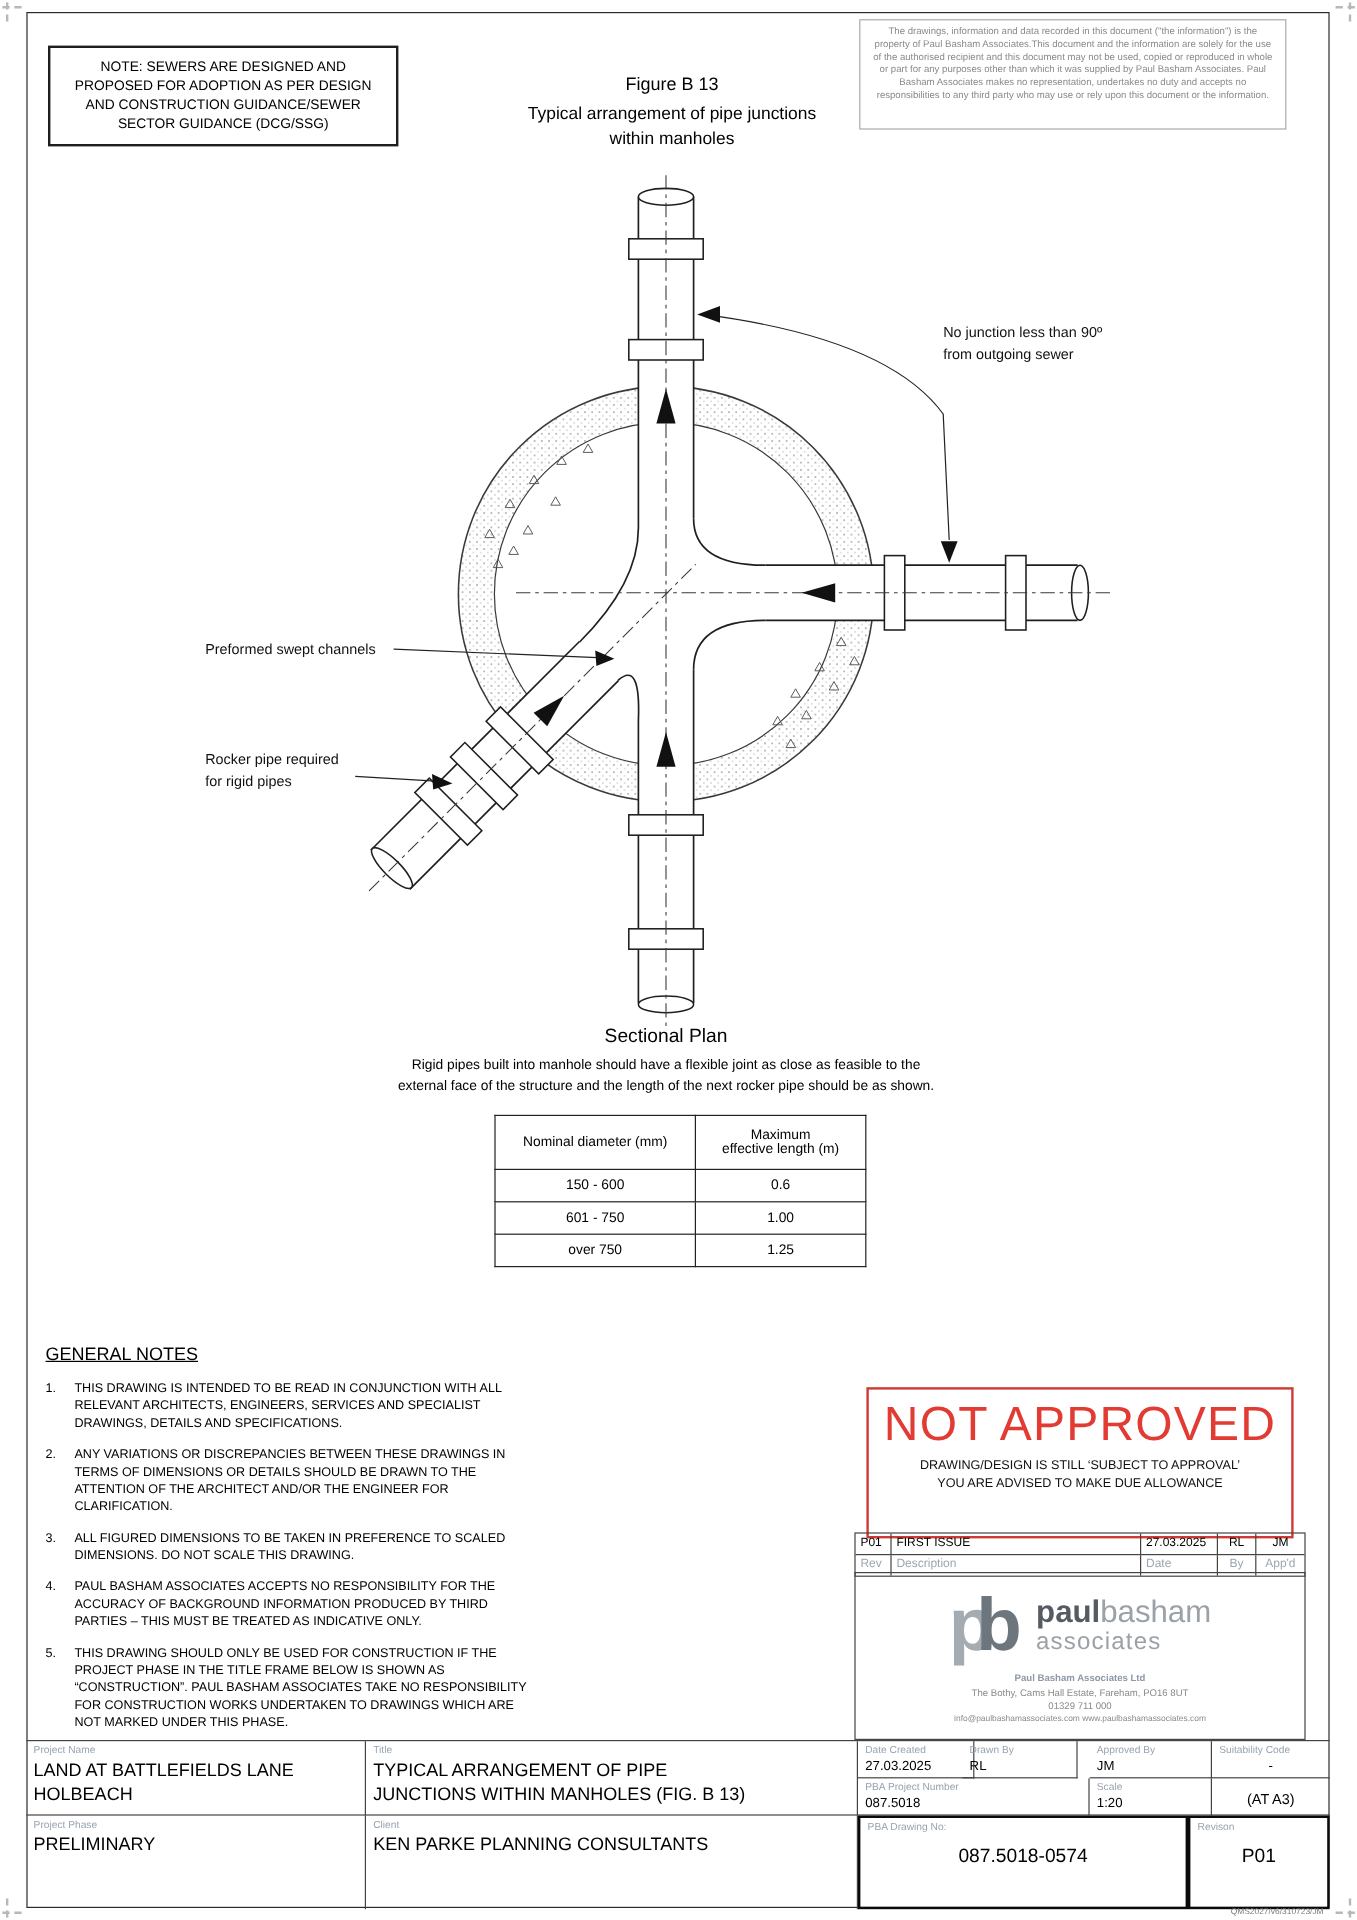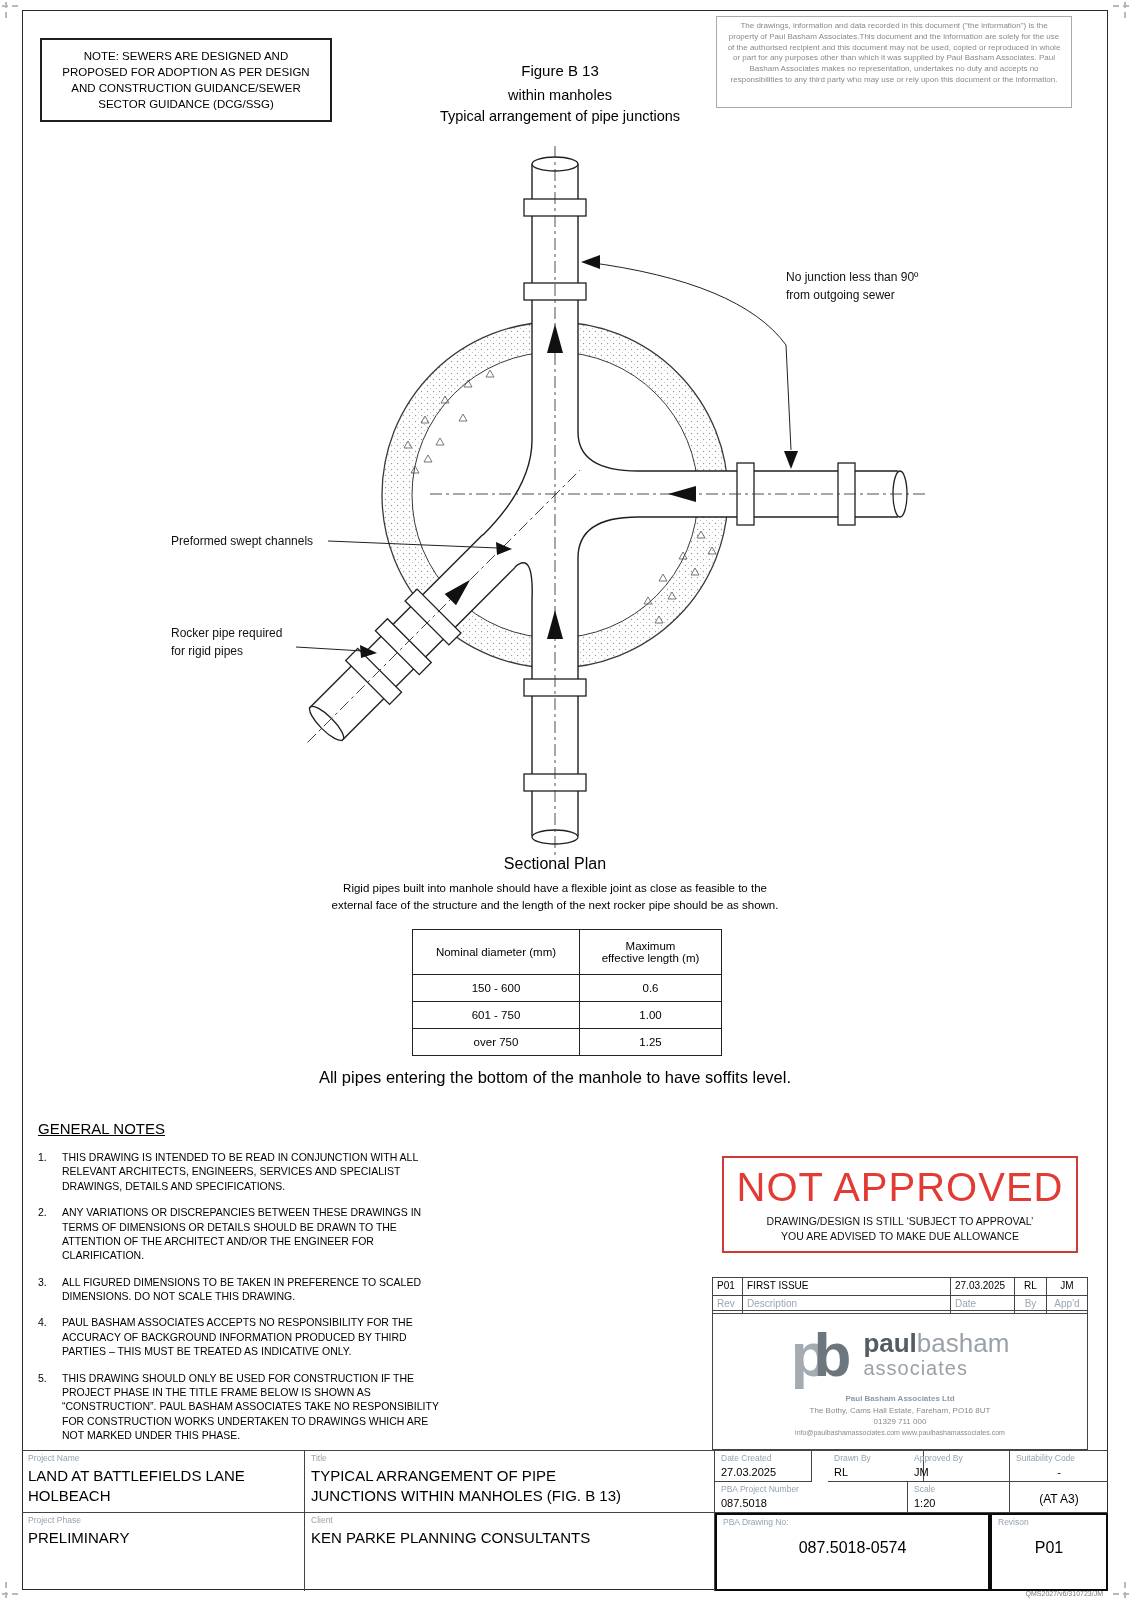--- a/index.html
+++ b/index.html
@@ -35,21 +35,21 @@
   .col-len{width:125px;}
 
   .soffits{position:absolute;left:140px;top:1068px;width:830px;text-align:center;font-size:16.5px;}
 
   .gnotes{position:absolute;left:38px;top:1120px;width:414px;}
   .gn-title{font-size:15px;text-decoration:underline;margin-bottom:13px;}
   .gn-item{display:flex;margin-bottom:12px;font-size:10.5px;line-height:1.37;}
   .gn-num{width:24px;flex:none;}
   .gn-text{flex:1;}
 
-  .stamp{position:absolute;left:722px;top:1156px;width:356px;height:97px;border:2px solid #cf3a34;box-sizing:border-box;text-align:center;padding-top:8px;}
+  .stamp{position:absolute;left:722px;top:1156px;width:356px;height:126px;border:2px solid #cf3a34;box-sizing:border-box;text-align:center;padding-top:8px;}
   .stamp-title{color:#e23b33;font-size:40px;line-height:1.05;letter-spacing:1px;}
   .stamp-line{font-size:10.5px;margin-top:3px;color:#111;}
   .stamp-line.first{margin-top:7px;}
 
   .rev-table{position:absolute;left:712px;top:1277px;width:376px;border:1px solid #444;box-sizing:border-box;font-size:10px;}
   .rev-row{display:flex;height:17px;line-height:16px;}
   .rev-row .c{border-right:1px solid #444;padding:0 4px;box-sizing:border-box;overflow:hidden;white-space:nowrap;}
   .rev-row .c:last-child{border-right:none;}
   .c.rev{width:30px;}
   .c.desc{flex:1;}
@@ -103,22 +103,22 @@
   <div class="cm cm-v" style="right:5px;bottom:2px;"></div>
 
   <div class="frame"></div>
 
   <div class="note-box">
     <span>NOTE: SEWERS ARE DESIGNED AND PROPOSED FOR ADOPTION AS PER DESIGN AND CONSTRUCTION GUIDANCE/SEWER SECTOR GUIDANCE (DCG/SSG)</span>
   </div>
 
   <div class="fig-title">
     <div class="t1">Figure B 13</div>
+    <div class="t2">Typical arrangement of pipe junctions</div>
     <div class="t2">within manholes</div>
-    <div class="t2">Typical arrangement of pipe junctions</div>
   </div>
 
   <div class="disclaimer">
     <span>The drawings, information and data recorded in this document ("the information") is the property of Paul Basham Associates.This document and the information are solely for the use of the authorised recipient and this document may not be used, copied or reproduced in whole or part for any purposes other than which it was supplied by Paul Basham Associates. Paul Basham Associates makes no representation, undertakes no duty and accepts no responsibilities to any third party who may use or rely upon this document or the information.</span>
   </div>
 
   <svg class="diagram-svg" width="810" height="730" viewBox="150 140 810 730">
     <defs>
       <pattern id="dots" width="6" height="6" patternUnits="userSpaceOnUse">
         <circle cx="1.5" cy="1.5" r="0.7" fill="#9a9a9a"></circle>
@@ -261,21 +261,20 @@
         <td>601 - 750</td>
         <td>1.00</td>
       </tr>
       <tr>
         <td>over 750</td>
         <td>1.25</td>
       </tr>
     </tbody>
   </table>
 
-  <div class="soffits">All pipes entering the bottom of the manhole to have soffits level.</div>
 
   <div class="gnotes">
     <div class="gn-title">GENERAL NOTES</div>
     <div class="gn-item">
       <span class="gn-num">1.</span>
       <span class="gn-text">THIS DRAWING IS INTENDED TO BE READ IN CONJUNCTION WITH ALL RELEVANT ARCHITECTS, ENGINEERS, SERVICES AND SPECIALIST DRAWINGS, DETAILS AND SPECIFICATIONS.</span>
     </div>
     <div class="gn-item">
       <span class="gn-num">2.</span>
       <span class="gn-text">ANY VARIATIONS OR DISCREPANCIES BETWEEN THESE DRAWINGS IN TERMS OF DIMENSIONS OR DETAILS SHOULD BE DRAWN TO THE ATTENTION OF THE ARCHITECT AND/OR THE ENGINEER FOR CLARIFICATION.</span>
@@ -344,21 +343,21 @@
     <div class="tb-cell bb" style="left:283px;top:0;width:410px;height:62px;">
       <div class="tb-label">Title</div>
       <div class="tb-big pre">TYPICAL ARRANGEMENT OF PIPE
 JUNCTIONS WITHIN MANHOLES (FIG. B 13)</div>
     </div>
 
     <div class="tb-cell bb" style="left:693px;top:0;width:97px;height:31px;">
       <div class="tb-label">Date Created</div>
       <div class="tb-val">27.03.2025</div>
     </div>
-    <div class="tb-cell bb" style="left:806px;top:0;width:96px;height:31px;">
+    <div class="tb-cell bb" style="left:780px;top:0;width:96px;height:31px;">
       <div class="tb-label">Drawn By</div>
       <div class="tb-val">RL</div>
     </div>
     <div class="tb-cell bb" style="left:886px;top:0;width:102px;height:31px;">
       <div class="tb-label">Approved By</div>
       <div class="tb-val">JM</div>
     </div>
     <div class="tb-cell bb nr" style="left:988px;top:0;width:98px;height:31px;">
       <div class="tb-label">Suitability Code</div>
       <div class="tb-val tb-center">-</div>

